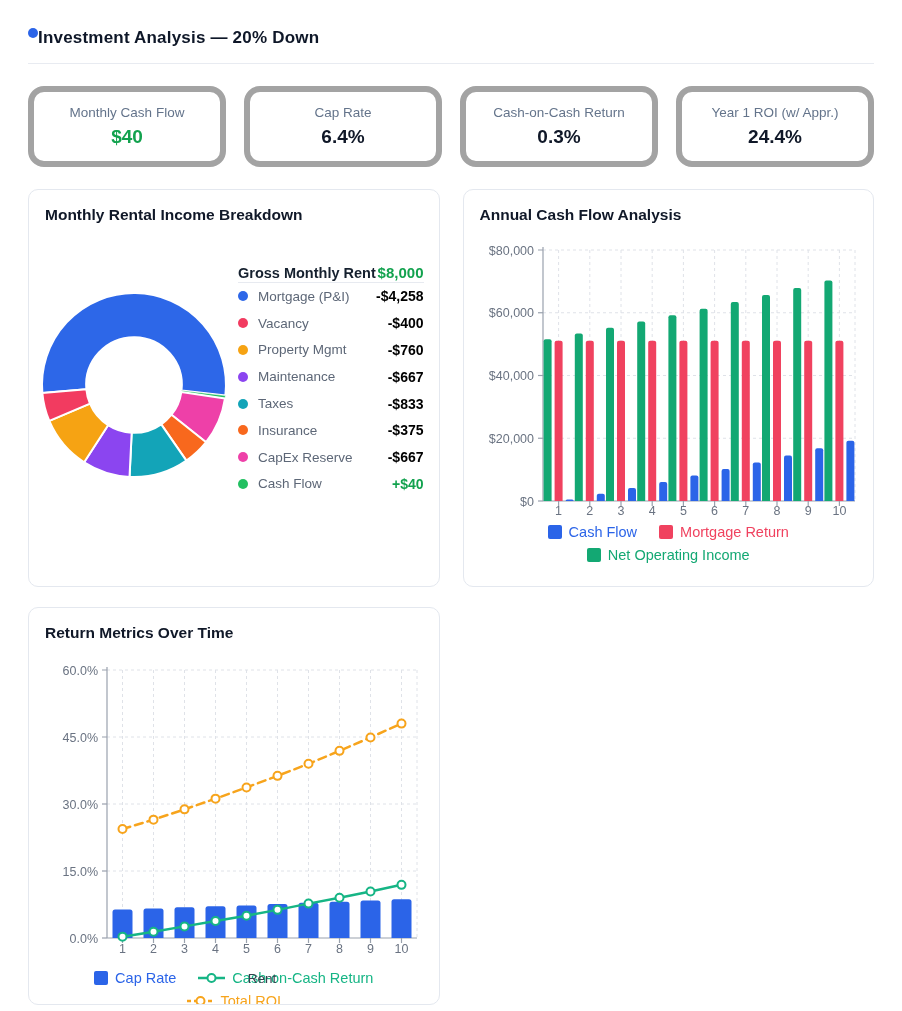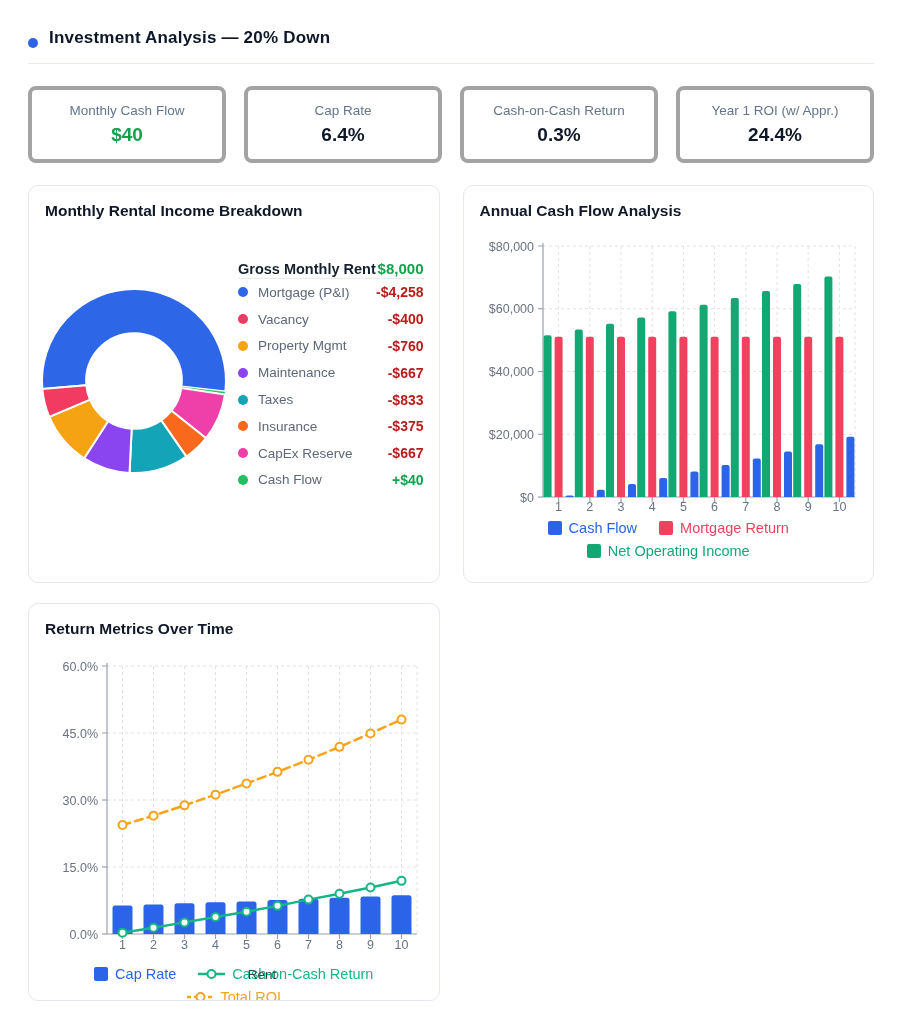--- a/index.html
+++ b/index.html
@@ -1,40 +1,40 @@
 <!DOCTYPE html>
 <html><head>
 <meta charset="utf-8">
 <style>
   html,body{margin:0;padding:0;background:#ffffff;}
   body{width:902px;height:1011px;font-family:"Liberation Sans",sans-serif;-webkit-font-smoothing:antialiased;}
   .page{padding:28px 28px 0 28px;box-sizing:border-box;}
-  .hdr{display:flex;align-items:flex-end;gap:11px;}
+  .hdr{display:flex;align-items:flex-start;}
   .hdr-dot{width:10px;height:10px;border-radius:50%;background:#2b64e8;flex:none;}
   .hdr h1{margin:0;font-size:17px;font-weight:700;color:#0e1728;letter-spacing:.2px;}
   .divider{border-top:1px solid #e8ebf1;margin-top:15px;}
   .kpi-row{display:flex;gap:18px;margin-top:22px;}
-  .kpi{flex:1;border:4px solid #a3a3a3;border-radius:8px;padding:13px 0;text-align:center;background:#fff;}
+  .kpi{flex:1;border:6px solid #a3a3a3;border-radius:16px;padding:13px 0;text-align:center;background:#fff;}
   .kpi-label{font-size:13.5px;color:#64748b;margin-bottom:6px;}
   .kpi-value{font-size:19px;font-weight:700;color:#101828;}
   .kpi-value.green{color:#12a24e;}
   .grid{display:grid;grid-template-columns:1fr 1fr;gap:20px 23px;margin-top:22px;}
   .card{position:relative;border:1px solid #e4e8ef;border-radius:10px;height:398px;box-sizing:border-box;padding:16px;background:#fff;overflow:hidden;}
   .card h2{margin:0;font-size:15.5px;font-weight:600;color:#101828;}
   .card-returns{grid-column:1;}
   .donut-svg{position:absolute;left:0;top:90px;}
   .donut-legend{position:absolute;left:209px;right:15px;top:74px;}
   .dl-head{display:flex;justify-content:space-between;align-items:baseline;padding-bottom:1px;border-bottom:1px solid #e7eaf0;}
   .dl-title{font-size:14.5px;font-weight:700;color:#15202e;}
   .dl-total{font-size:15px;font-weight:700;color:#12a24e;}
   .dl-rows{}
   .dl-row{display:flex;align-items:center;gap:10px;height:26.8px;}
   .dl-dot{width:10px;height:10px;border-radius:50%;flex:none;}
   .dl-label{font-size:13.5px;color:#5d6777;flex:1;white-space:nowrap;}
-  .dl-value{font-size:14px;font-weight:600;color:#b91c1c;white-space:nowrap;}
+  .dl-value{font-size:14px;font-weight:600;color:#000000;white-space:nowrap;}
   .dl-value.green{color:#12a24e;}
   .chart-svg{position:absolute;left:15px;top:44px;}
   .legend-wrap{position:absolute;left:16px;right:16px;display:flex;flex-wrap:wrap;justify-content:center;column-gap:22px;row-gap:7px;z-index:1;}
   .lw-bars{top:334px;}
   .lw-mixed{top:362px;}
   .li{display:inline-flex;align-items:center;gap:7px;font-size:14.5px;cursor:pointer;white-space:nowrap;}
   .sw{width:14px;height:14px;border-radius:2px;flex:none;}
   .year-label{position:absolute;left:233px;top:363px;font-size:13.5px;color:#39414f;z-index:2;transform:translateX(-50%);}
   svg text{font-family:"Liberation Sans",sans-serif;}
 </style>

